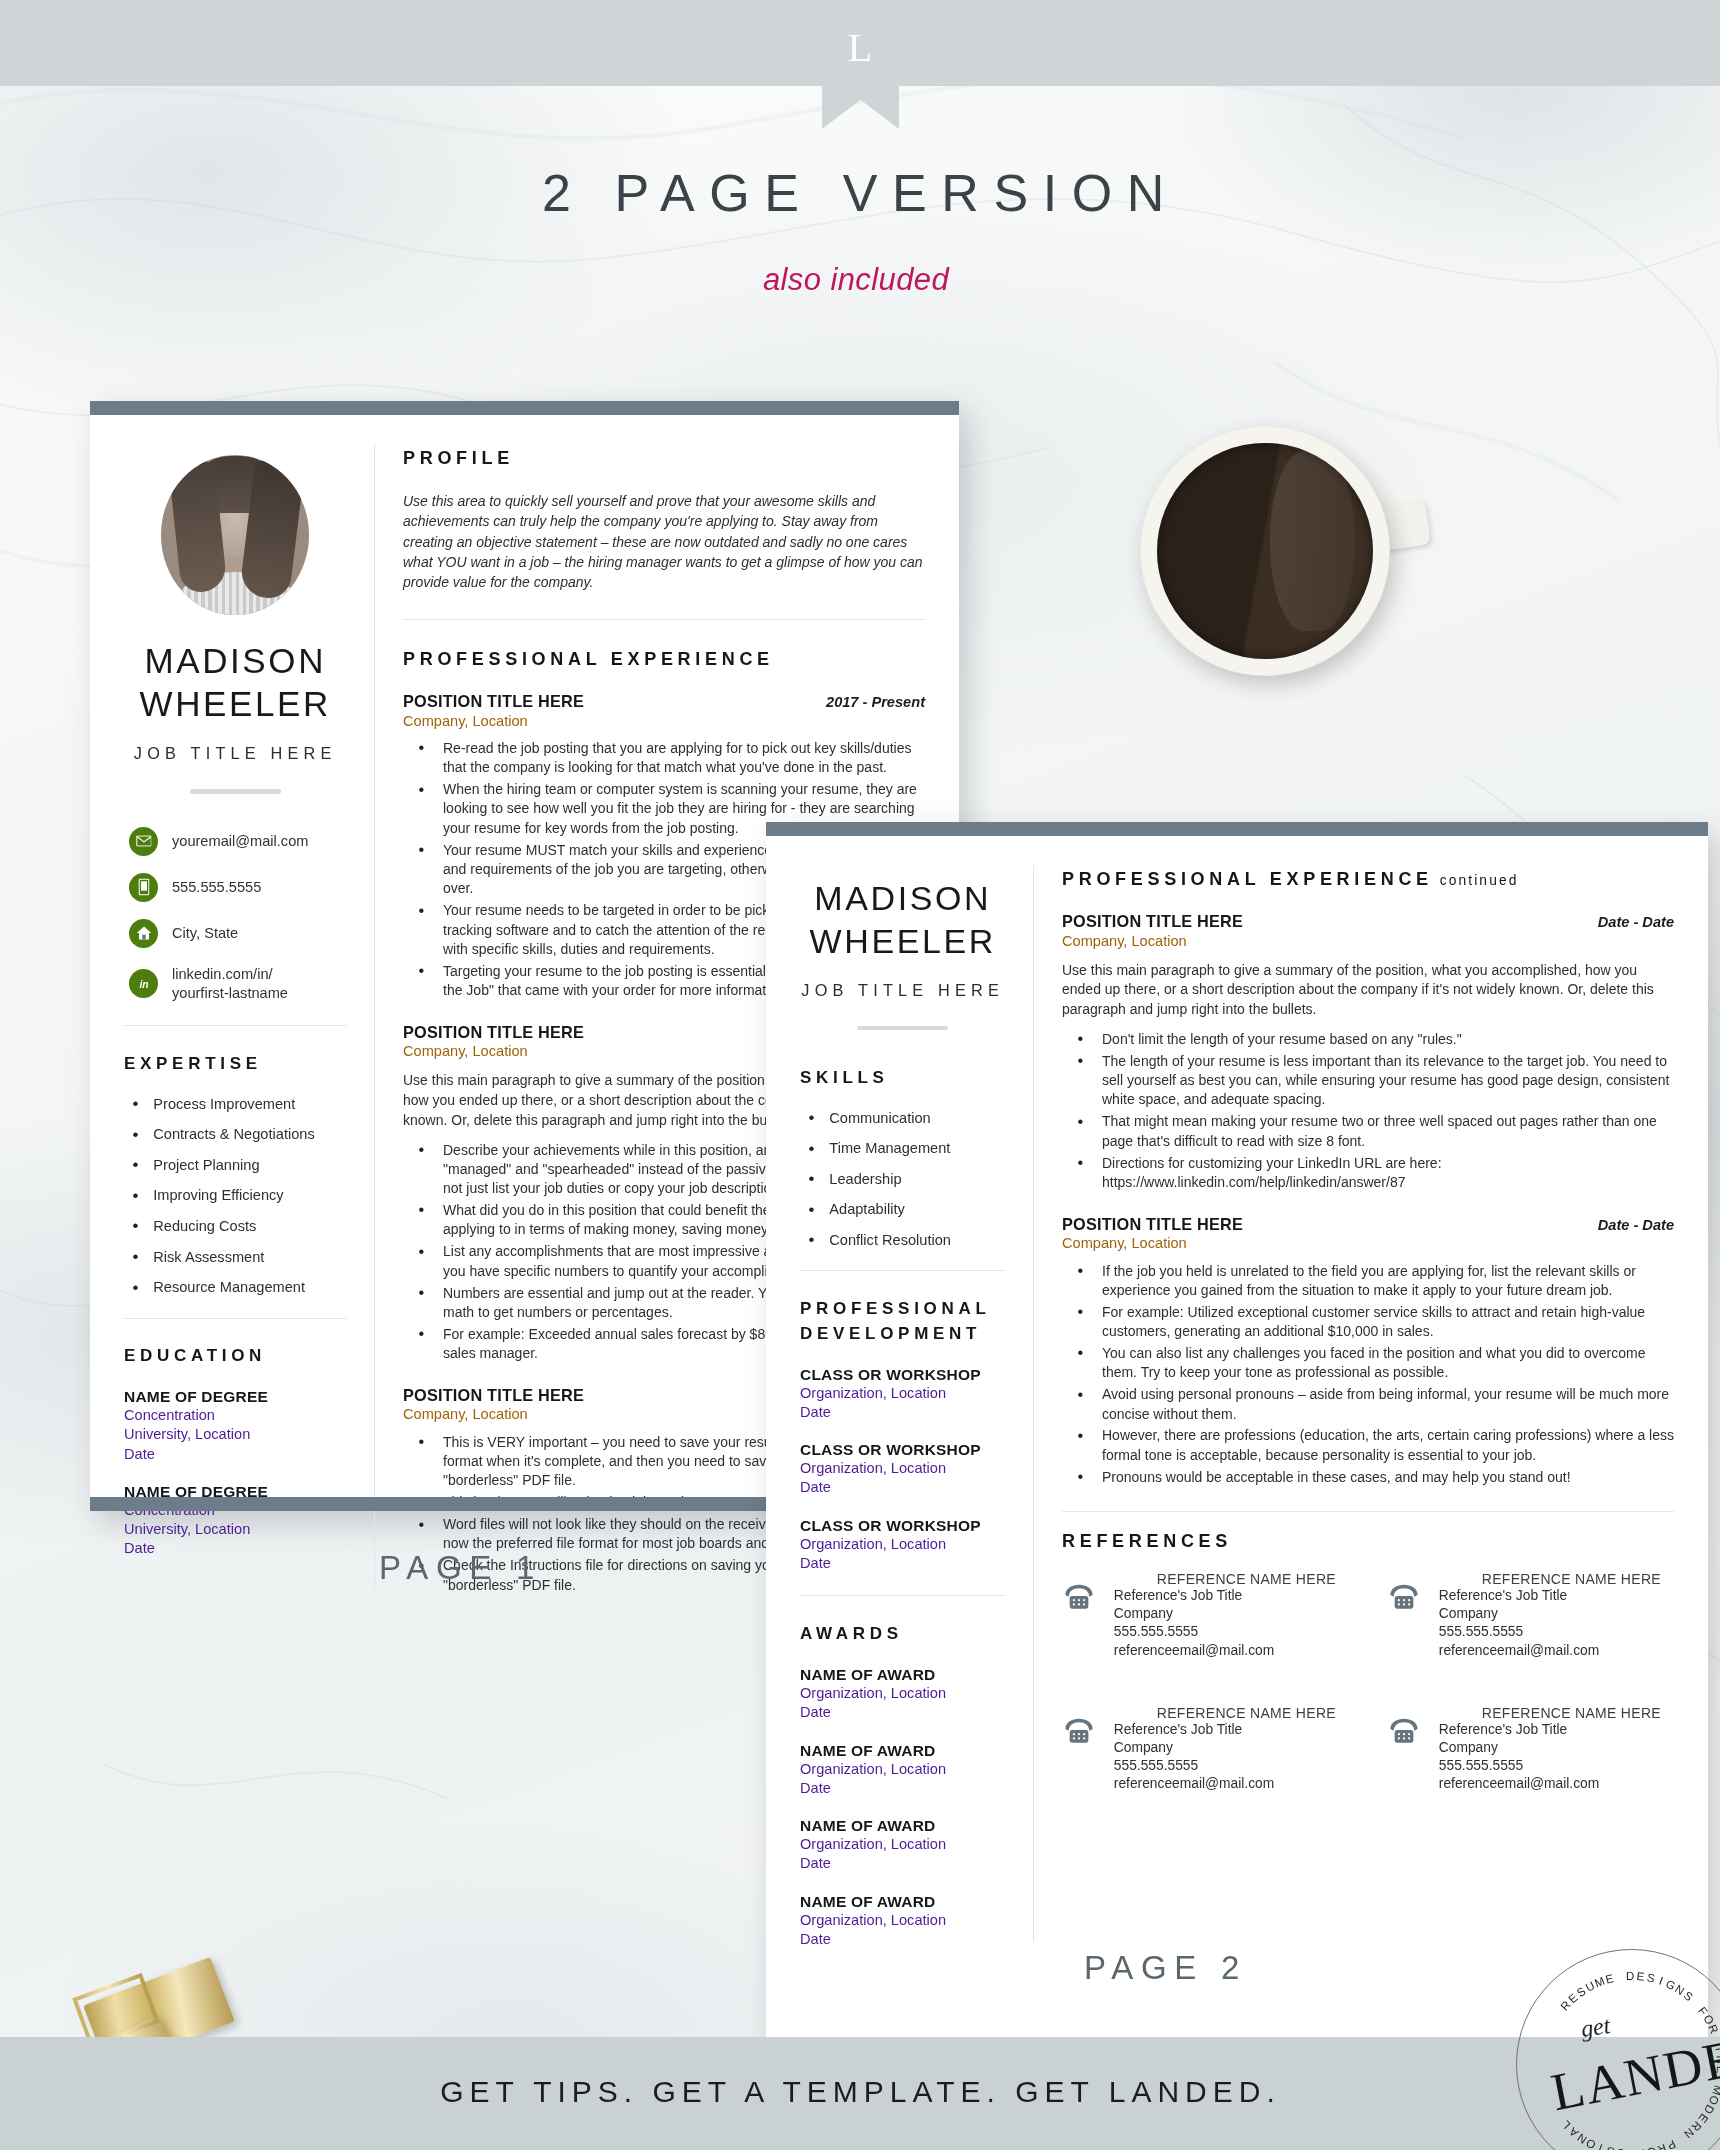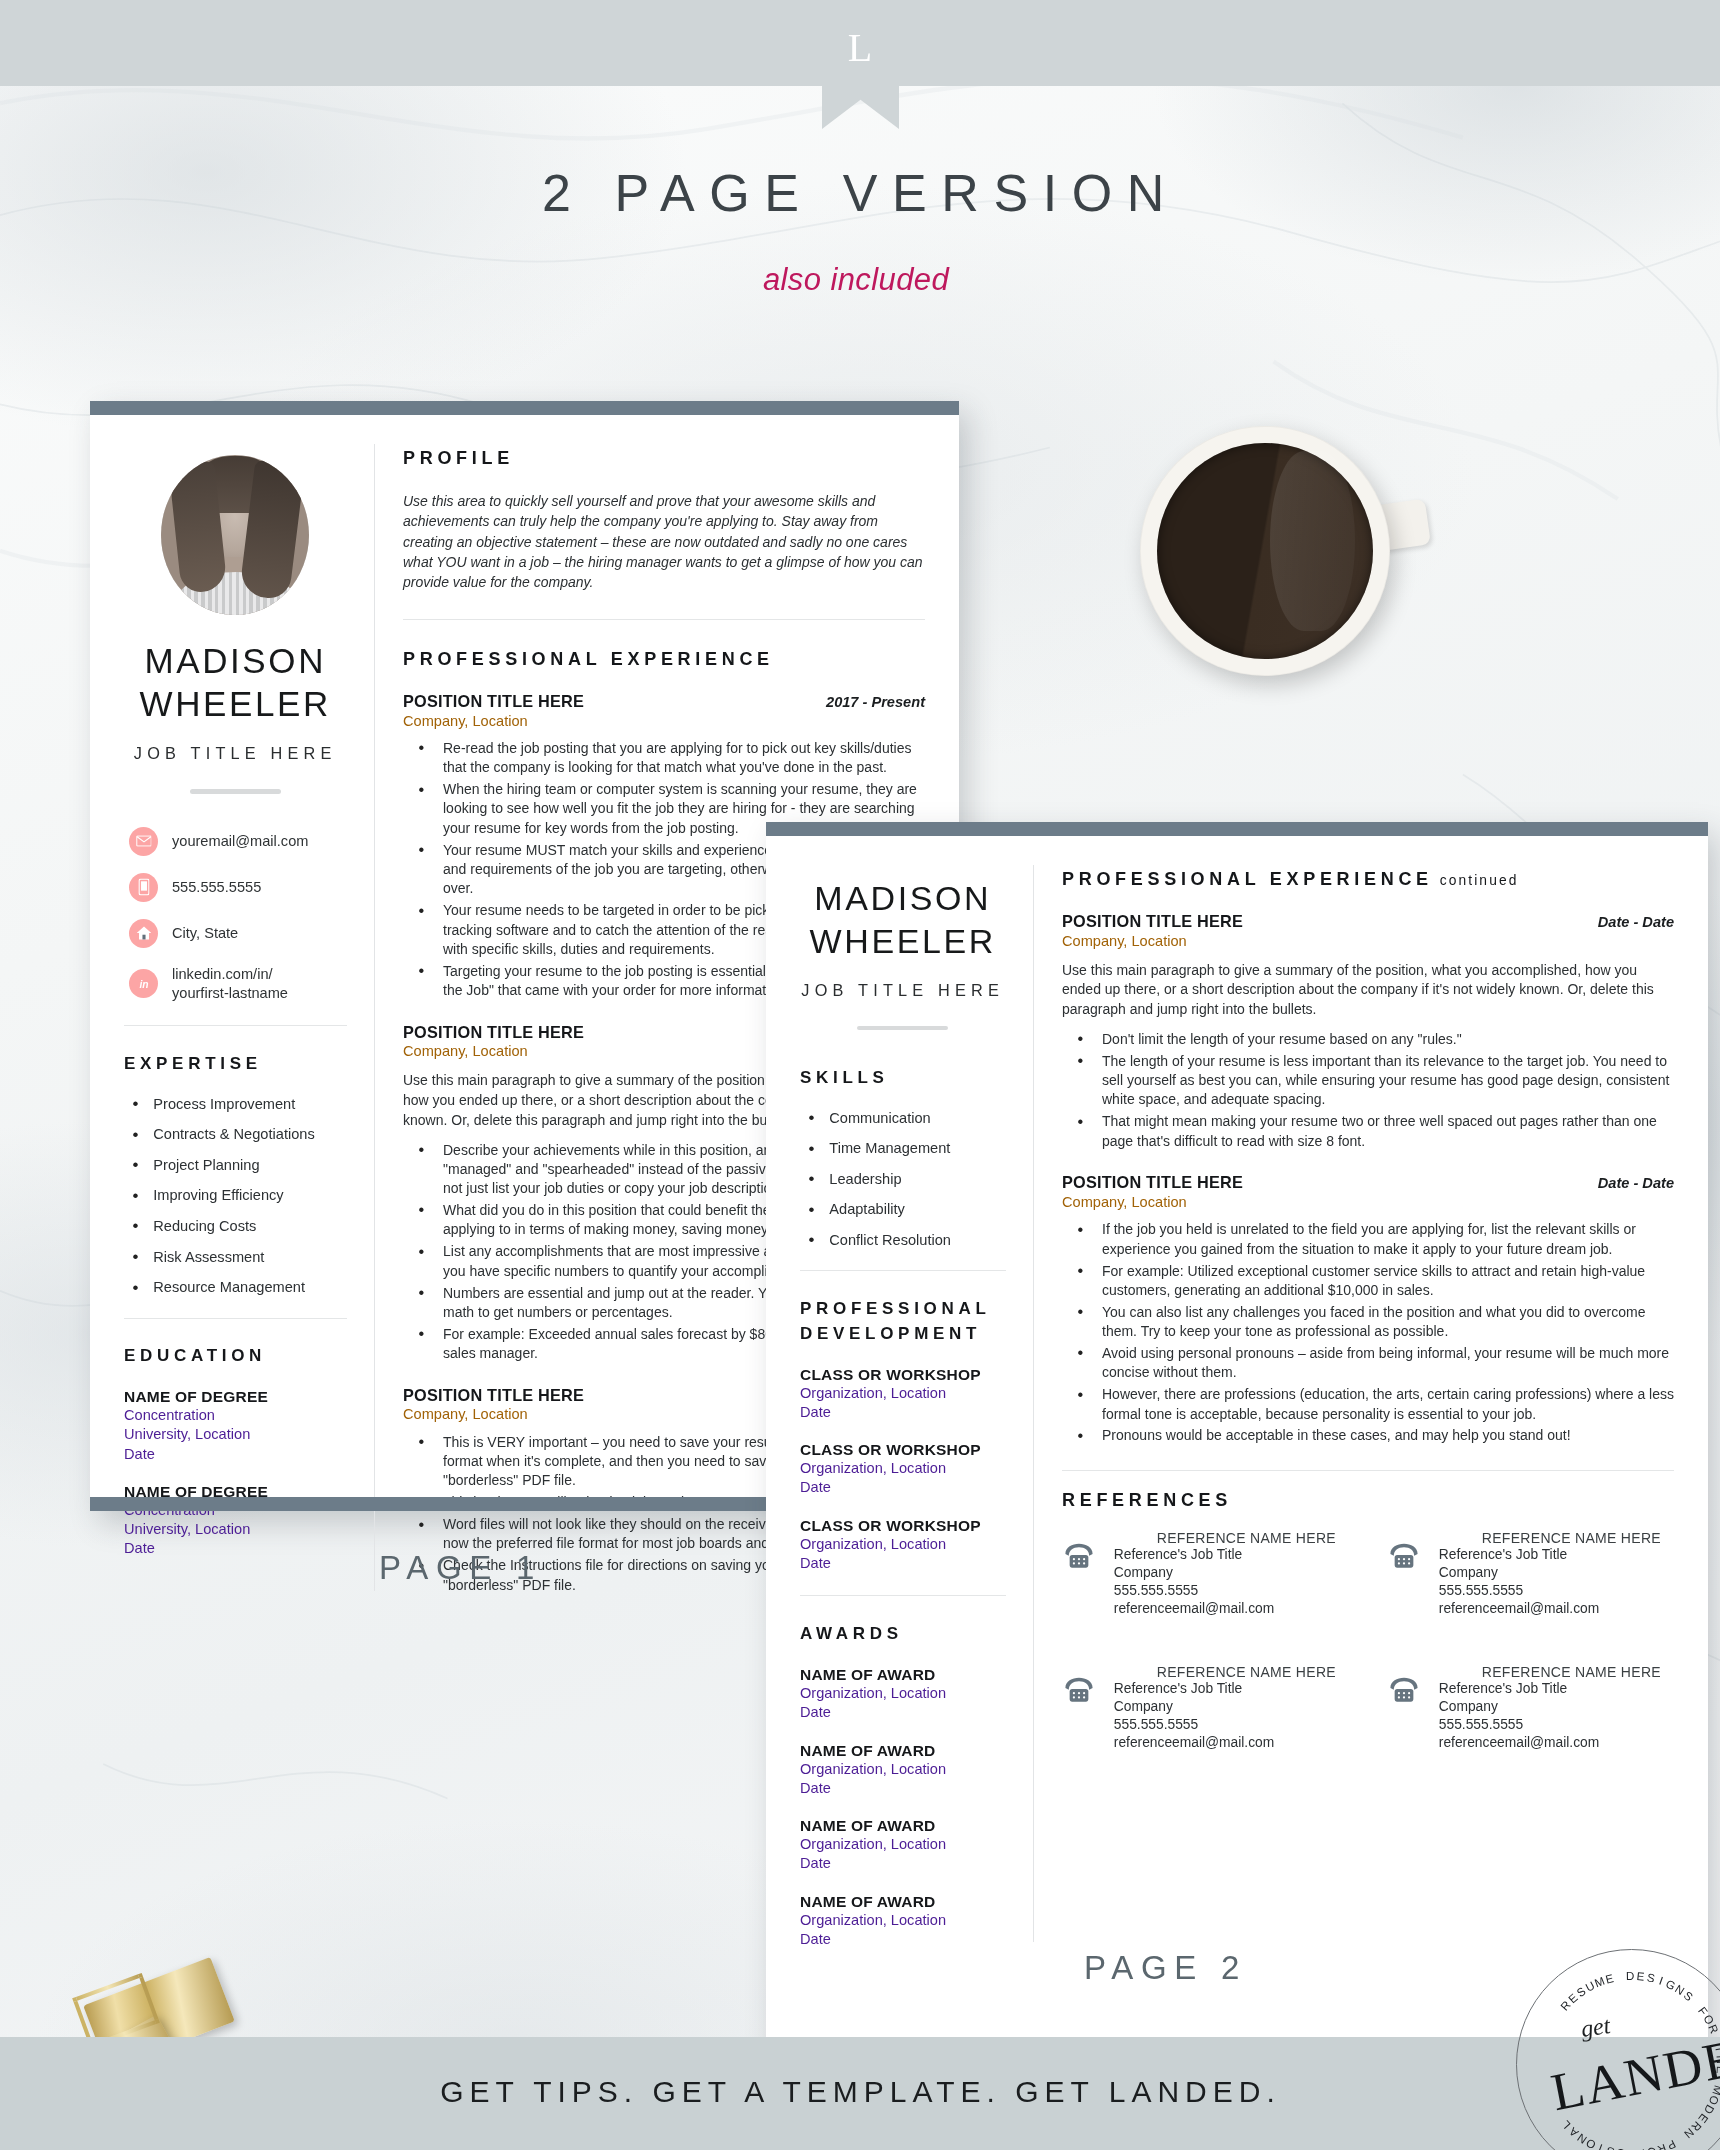--- a/index.html
+++ b/index.html
@@ -145,21 +145,21 @@
   }
   .rule-short {
     width: 91px; height: 4.3px; background: #d8dadb;
     margin: 26px auto 0; border-radius: 2.6px;
   }
 
   
   .contacts { margin: 33px 0 0 5.2px; }
   .contact-row { display: flex; align-items: center; margin-bottom: 17px; }
   .ci {
-    width: 29px; height: 29px; border-radius: 50%; background: #fca5a5;
+    width: 29px; height: 29px; border-radius: 50%; background: #4d7c0f;
     flex: 0 0 29px; margin-right: 13.8px; position: relative; font-style: italic;
   }
   .ci svg { position: absolute; left: 50%; top: 50%; transform: translate(-50%,-50%); }
   .contact-text { font-size: 14.6px; color: #2f3335; line-height: 1.3; }
 
   .divider { height: 0.9px; background: #e4e6e7; margin: 22.4px 0 0 0; }
 
   .sb-head {
     font-size: 17px; letter-spacing: 4.7px; color: #15171a;
     font-weight: 600; margin: 26px 0 19px 0; line-height: 1.45;
@@ -536,20 +536,21 @@
         <div class="job-top">
           <span class="job-title">POSITION TITLE HERE</span>
           <span class="job-date">Date - Date</span>
         </div>
         <div class="job-company">Company, Location</div>
         <div class="job-summary">Use this main paragraph to give a summary of the position, what you accomplished, how you ended up there, or a short description about the company if it's not widely known.  Or, delete this paragraph and jump right into the bullets.</div>
         <ul class="job-bullets">
           <li>Don't limit the length of your resume based on any "rules."</li>
           <li>The length of your resume is less important than its relevance to the target job. You need to sell yourself as best you can, while ensuring your resume has good page design, consistent white space, and adequate spacing.</li>
           <li>That might mean making your resume two or three well spaced out pages rather than one page that's difficult to read with size 8 font.</li>
+          <li>Directions for customizing your LinkedIn URL are here: https://www.linkedin.com/help/linkedin/answer/87</li>
         </ul>
       </div>
 
       <div class="job">
         <div class="job-top">
           <span class="job-title">POSITION TITLE HERE</span>
           <span class="job-date">Date - Date</span>
         </div>
         <div class="job-company">Company, Location</div>
         <ul class="job-bullets">

